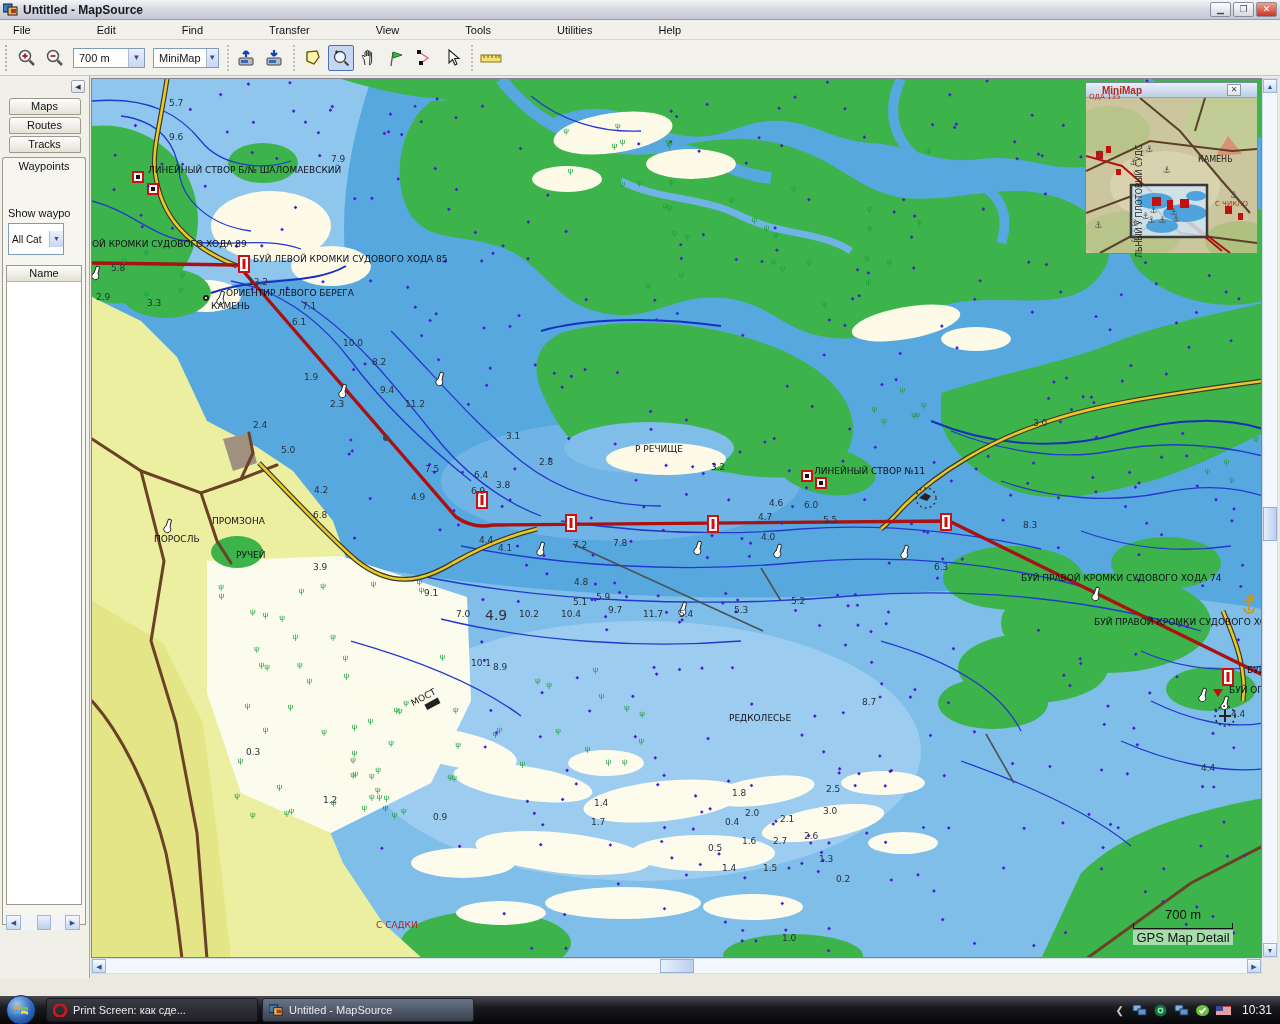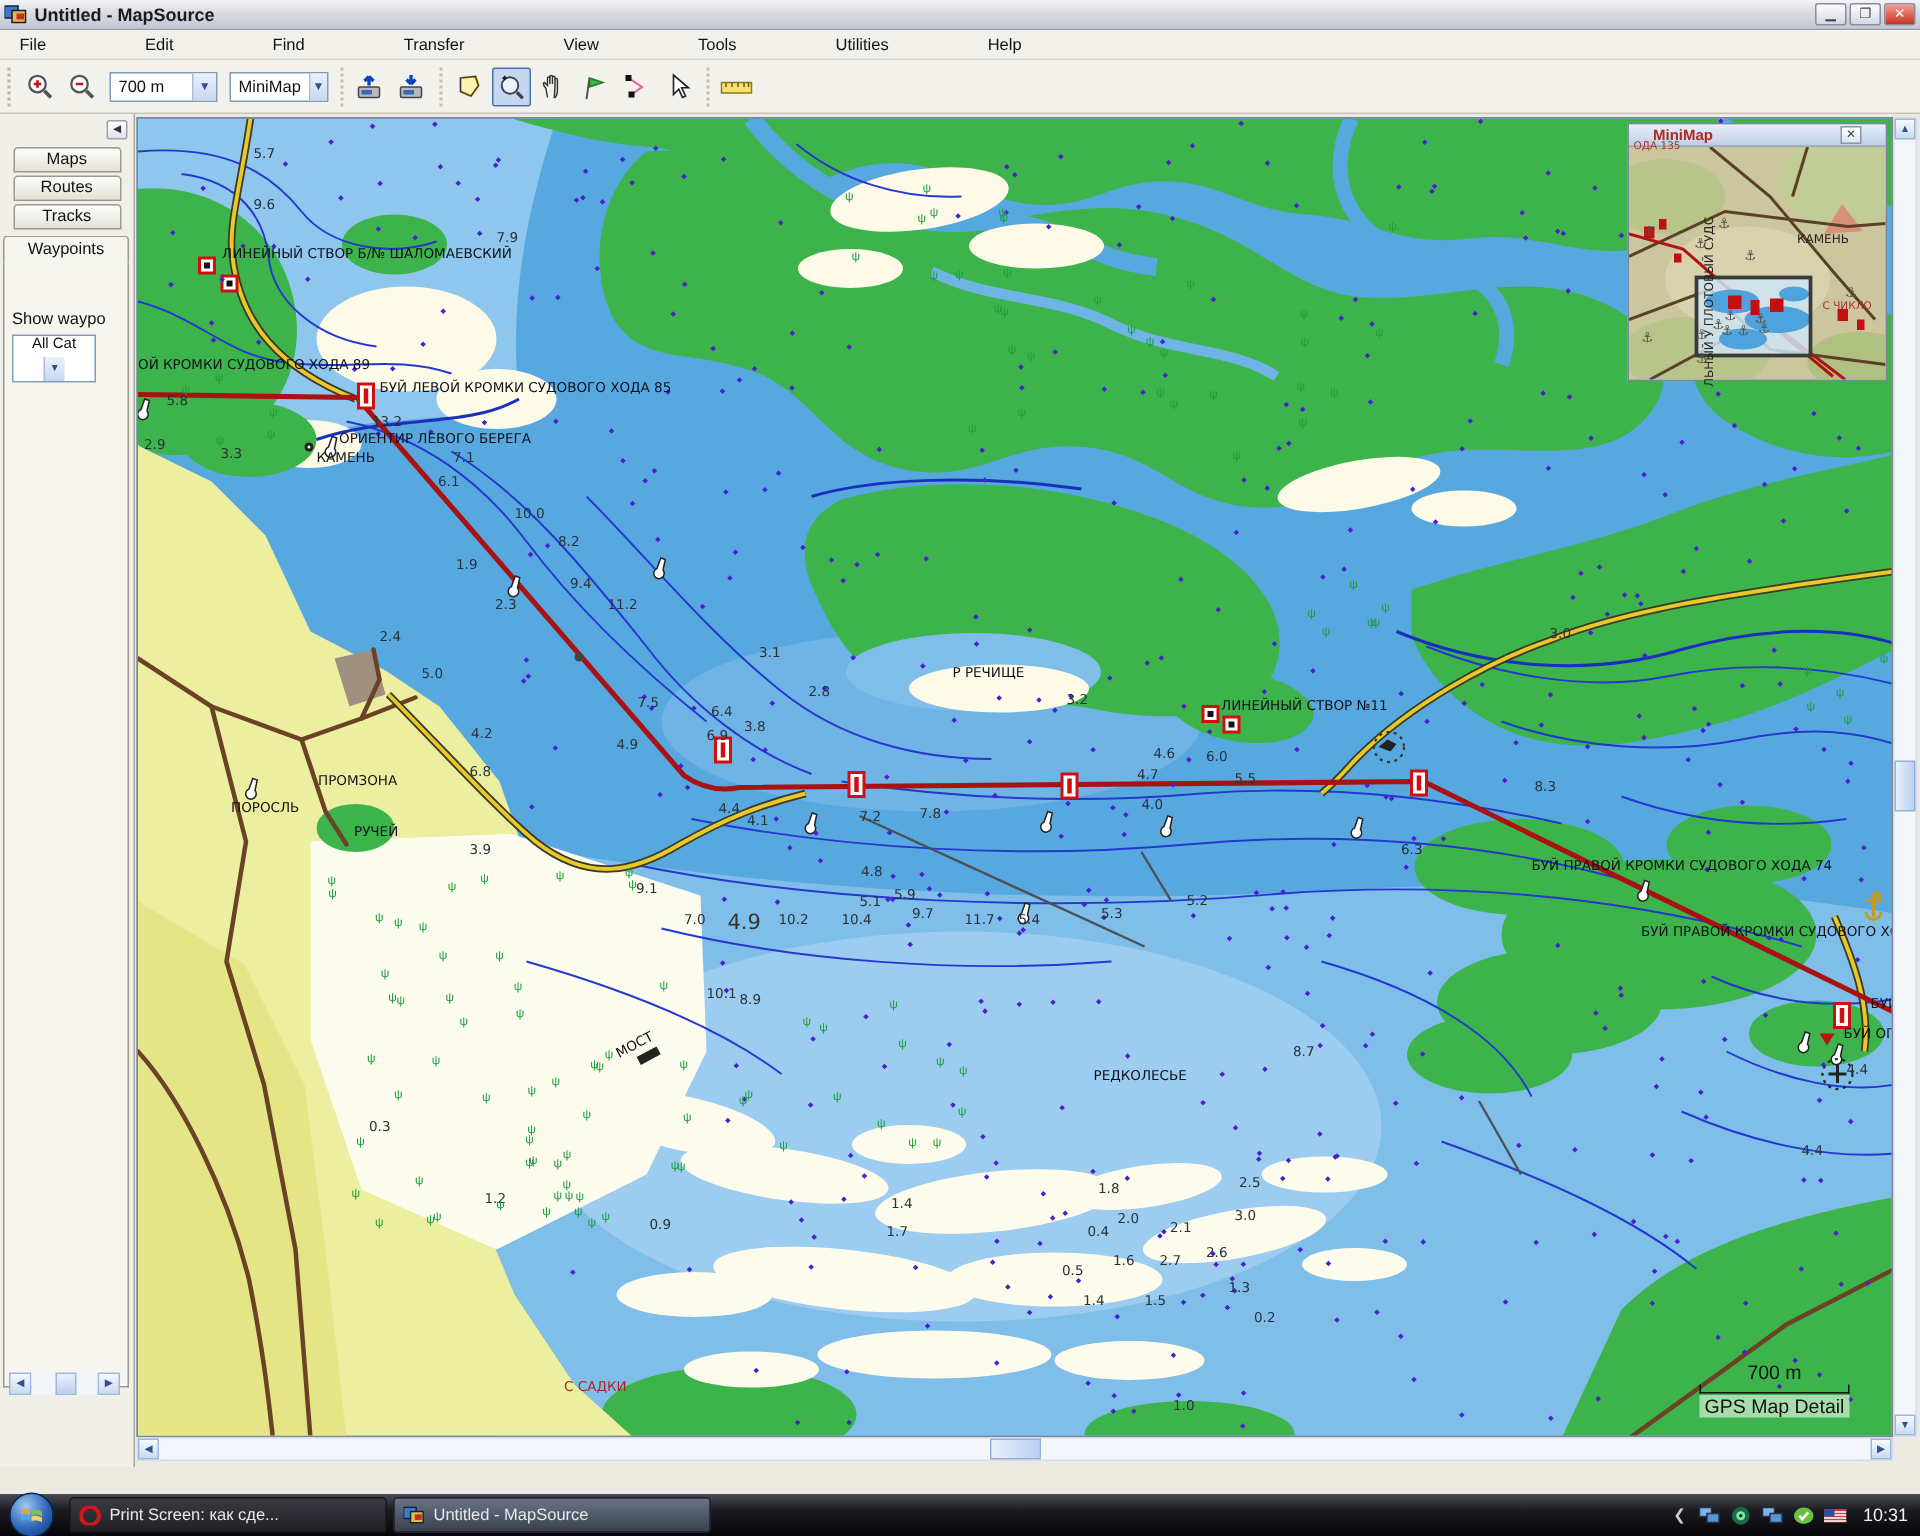--- a/index.html
+++ b/index.html
@@ -39,21 +39,21 @@
     border-right:1px solid #AAA89C;padding-top:4px;}
   .collapse-btn{position:absolute;right:4px;top:4px;width:14px;height:13px;border:1px solid #9FA2B0;
     background:linear-gradient(#FFF,#DDE0EA);font-size:7px;text-align:center;line-height:12px;color:#333;border-radius:2px;}
   .side-tab{display:block;width:72px;margin:2px auto 0 auto;height:17px;font-size:11px;color:#111;
     background:linear-gradient(#FDFDFB,#E4E2D6);border:1px solid #9C9A8C;border-radius:3px 3px 0 0;text-align:center;line-height:15px;}
   .wp-tab{width:84px;margin:4px 0 0 2px;height:18px;font-size:11px;color:#111;text-align:center;line-height:17px;
     background:#F6F5F0;border:1px solid #9C9A8C;border-bottom:none;border-radius:3px 3px 0 0;}
   .wp-panel{width:84px;margin-left:2px;height:750px;background:#F6F5F0;border:1px solid #9C9A8C;border-top:none;
     padding:4px 3px;overflow:hidden;}
   .show-label{font-size:11px;color:#111;margin:28px 0 4px 2px;white-space:nowrap;}
-  .mini-combo{width:56px;height:32px;background:#fff;border:1px solid #7F9DB9;display:flex;align-items:center;margin-left:2px;flex-direction:column;}
+  .mini-combo{width:56px;height:32px;background:#fff;border:1px solid #7F9DB9;display:flex;align-items:center;margin-left:2px;}
   .mini-combo .cval{font-size:10px;padding:0 3px;flex:1;color:#111;}
   .mini-combo .carr{width:14px;height:16px;background:linear-gradient(#EAF1FC,#C8D6F0);border-left:1px solid #A8BCD8;font-size:7px;color:#33518A;text-align:center;line-height:16px;}
   .name-list{margin-top:10px;width:76px;height:640px;background:#fff;border:1px solid #9C9A8C;}
   .name-hdr{height:16px;background:linear-gradient(#FDFDFB,#E2E0D4);border-bottom:1px solid #B8B5A6;
     font-size:11px;text-align:center;line-height:15px;color:#111;}
   .side-scroll{position:absolute;left:6px;bottom:48px;width:74px;height:15px;display:flex;}
   .ss-arr{width:15px;height:15px;background:linear-gradient(#F4F8FE,#CADAF2);border:1px solid #9DB6DC;
     font-size:7px;color:#33518A;text-align:center;line-height:14px;}
   .ss-track{flex:1;background:#F2F4F8;position:relative;}
   .ss-thumb{position:absolute;left:16px;top:0;width:14px;height:15px;background:linear-gradient(#EAF1FC,#BCCFEE);border:1px solid #9DB6DC;}
@@ -228,20 +228,23 @@
         <span class="side-tab">Maps</span>
         <span class="side-tab">Routes</span>
         <span class="side-tab">Tracks</span>
       </div>
     <div class="wp-tab">Waypoints</div>
     <div class="wp-panel">
       <div class="show-label">Show waypo</div>
       <div class="mini-combo">
         <span class="cval">All Cat</span>
         <span class="carr">▼</span>
+      </div>
+      <div class="name-list">
+        <div class="name-hdr">Name</div>
       </div>
     </div>
     <div class="side-scroll">
       <div class="ss-arr">◀</div>
       <div class="ss-track">
           <div class="ss-thumb"></div>
         </div>
       <div class="ss-arr">▶</div>
     </div>
   </div>

